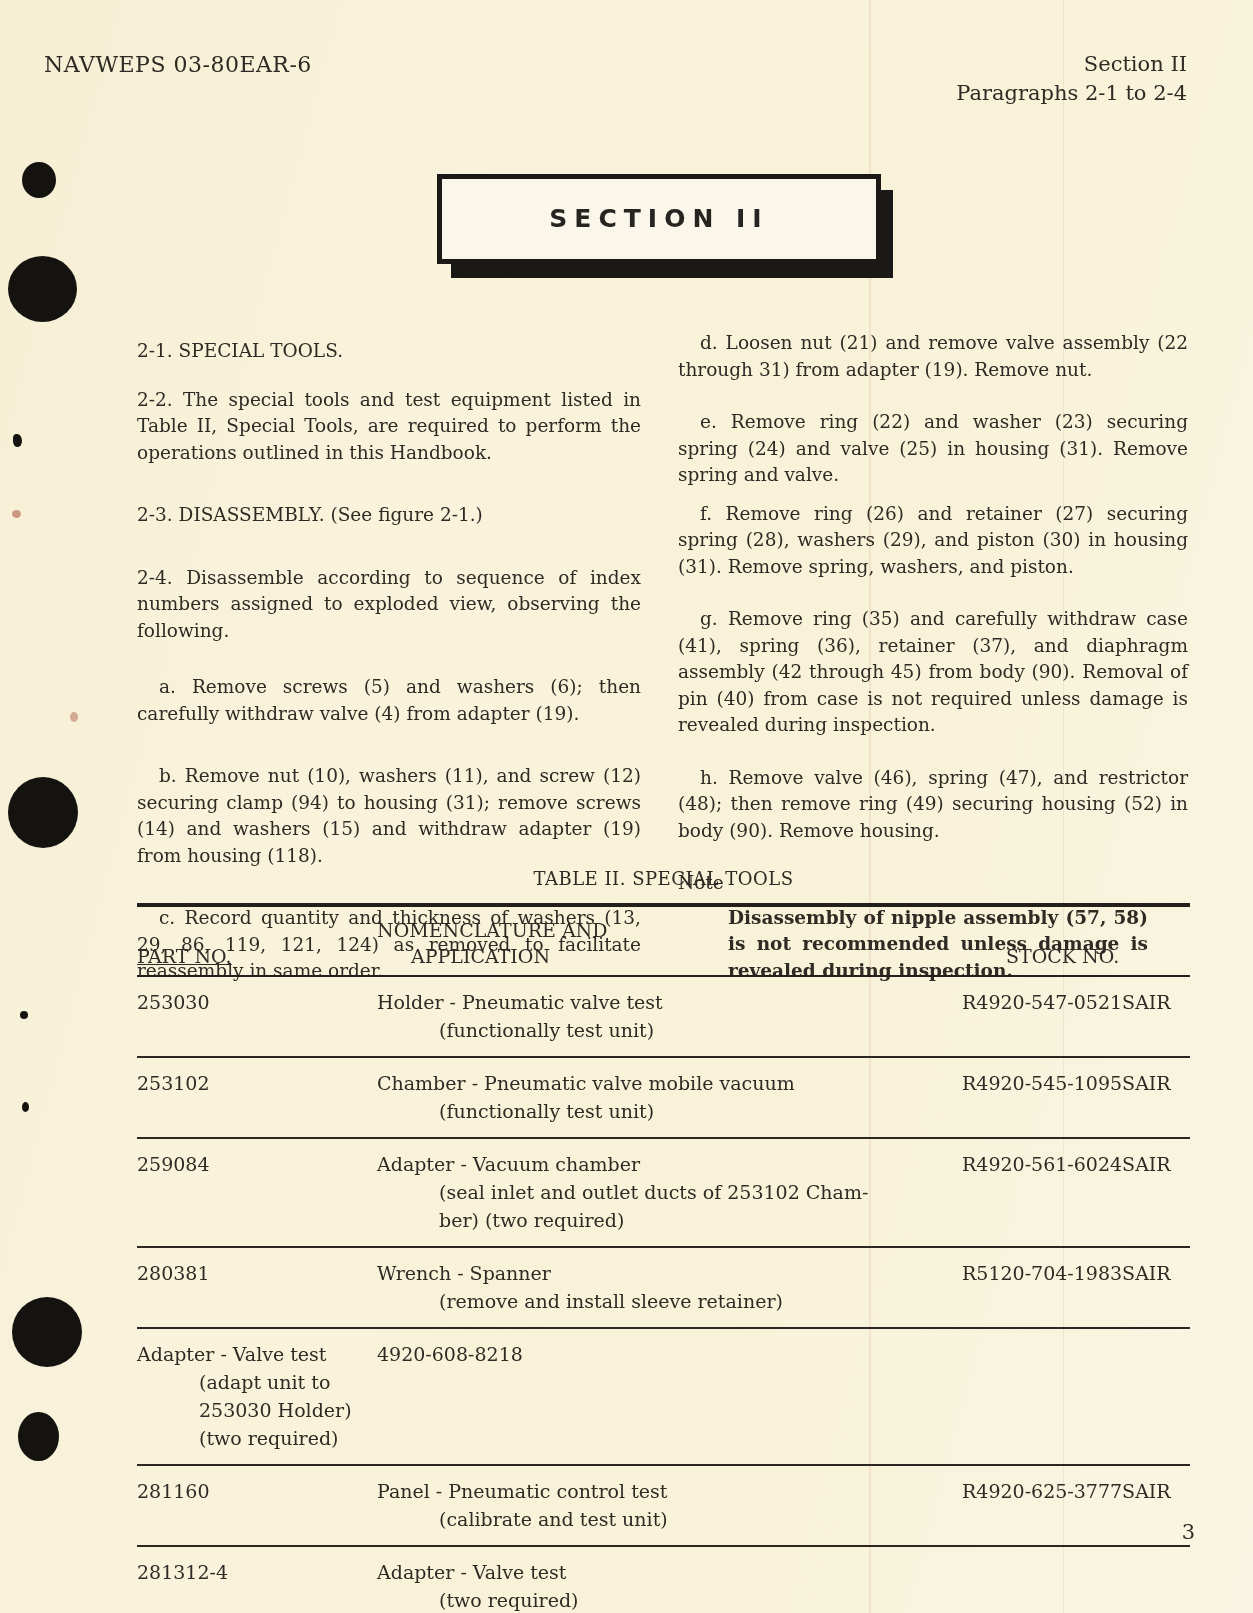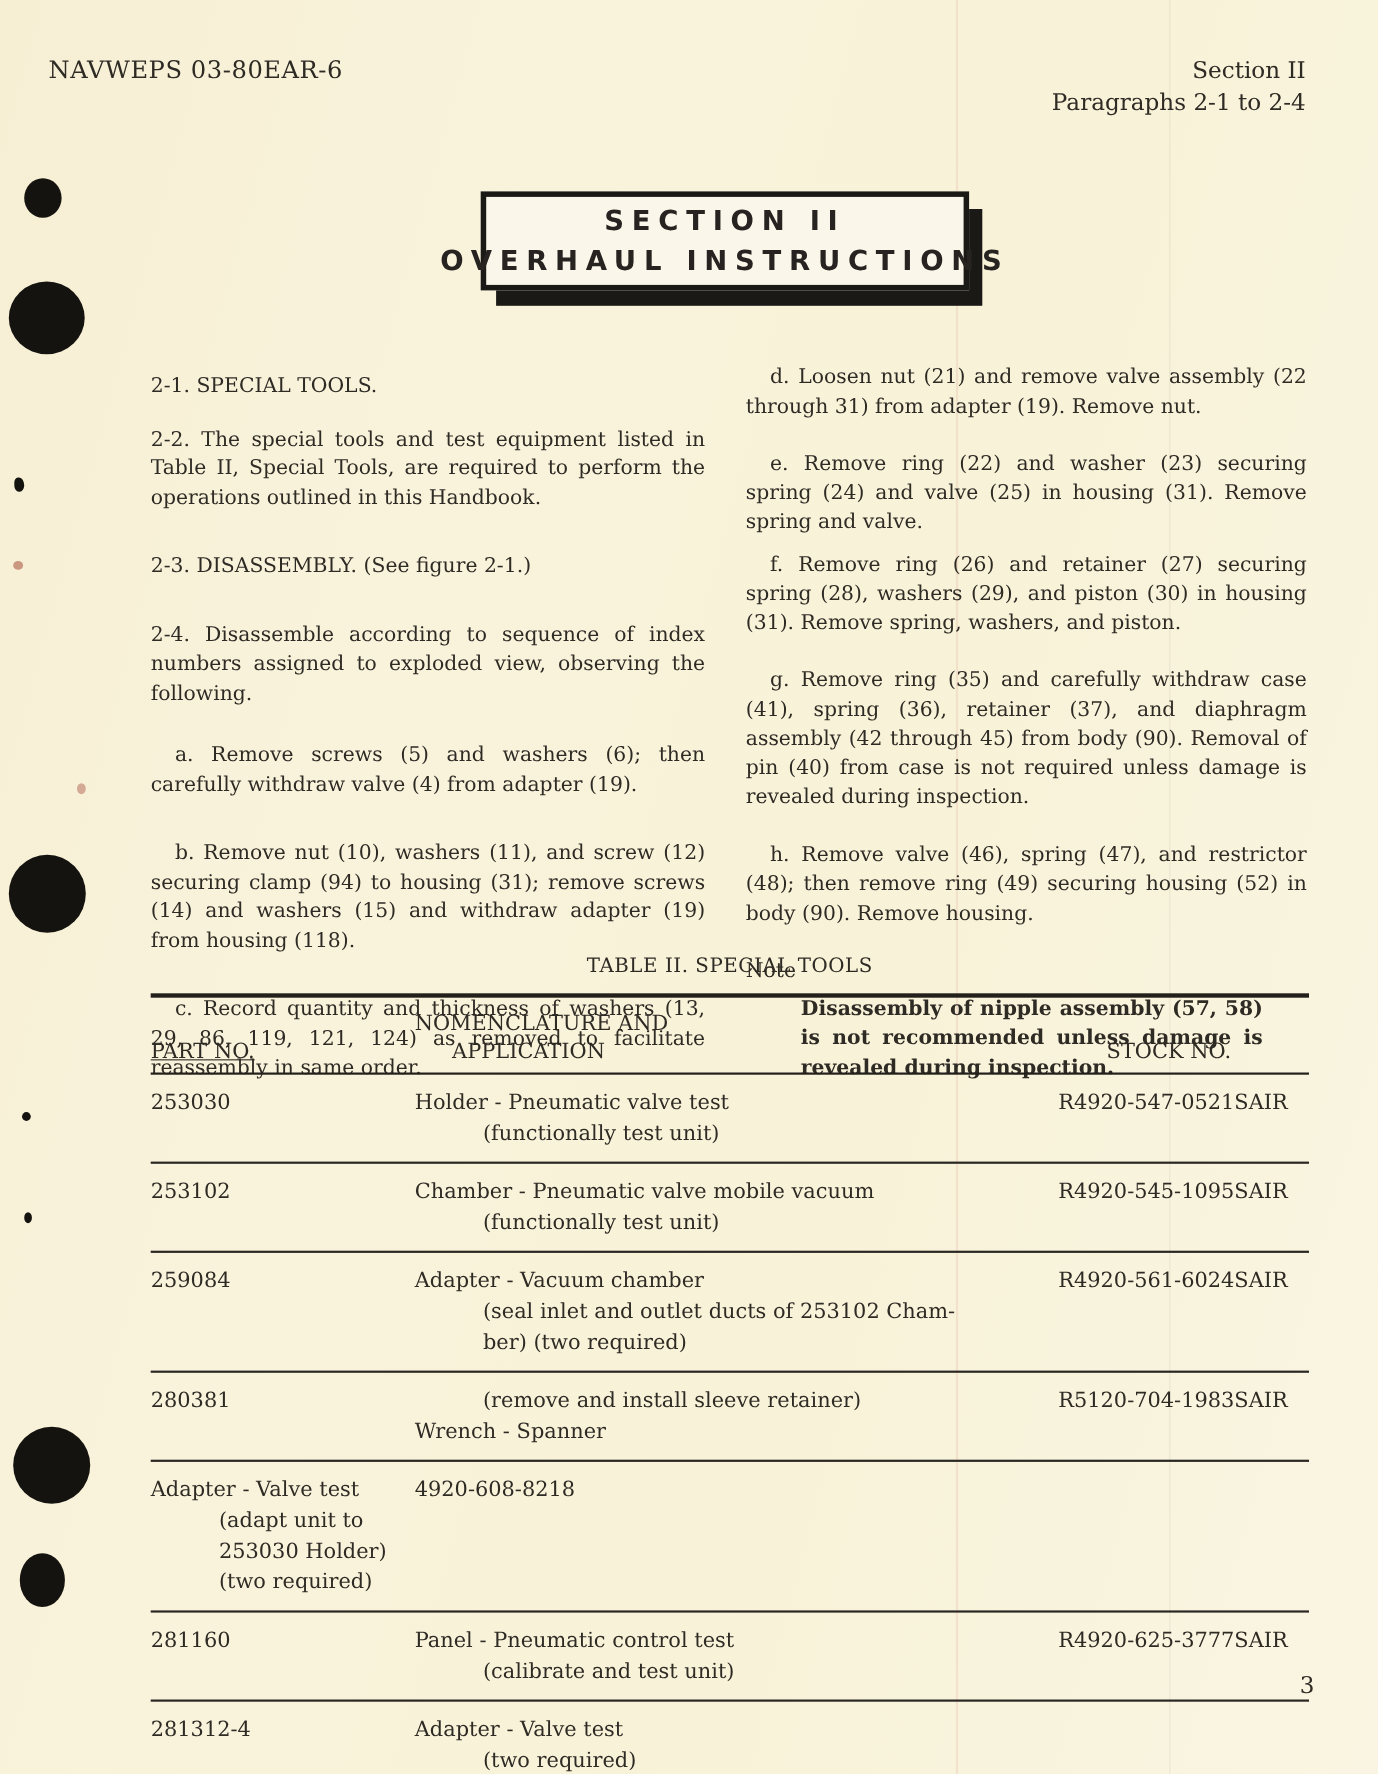--- a/index.html
+++ b/index.html
@@ -86,21 +86,20 @@
   <div class="hdr-center">
     <span>NAVWEPS 03-80EAR-6</span>
   </div>
   <div class="hdr-right">
     <div>Section II</div>
     <div>Paragraphs 2-1 to 2-4</div>
   </div>
 
   <div class="banner">
     <div class="bline">SECTION II</div>
-    <div class="bline">OVERHAUL INSTRUCTIONS</div>
   </div>
 
   <div class="col col-left">
     <p class="para">2-1. SPECIAL TOOLS.</p>
     <p class="para mt22">2-2. The special tools and test equipment listed in Table II, Special Tools, are required to perform the operations outlined in this Handbook.</p>
     <p class="para mt36">2-3. DISASSEMBLY. (See figure 2-1.)</p>
     <p class="para mt36">2-4. Disassemble according to sequence of index numbers assigned to exploded view, observing the following.</p>
     <p class="para step mt30">a. Remove screws (5) and washers (6); then carefully withdraw valve (4) from adapter (19).</p>
     <p class="para step mt36">b. Remove nut (10), washers (11), and screw (12) securing clamp (94) to housing (31); remove screws (14) and washers (15) and withdraw adapter (19) from housing (118).</p>
     <p class="para step mt36">c. Record quantity and thickness of washers (13, 29, 86, 119, 121, 124) as removed to facilitate reassembly in same order.</p>
@@ -154,22 +153,22 @@
         <span class="t-line">Adapter - Vacuum chamber</span>
         <span class="t-line ind">(seal inlet and outlet ducts of 253102 Cham-</span>
         <span class="t-line ind">ber) (two required)</span>
       </div>
       <div>R4920-561-6024SAIR</div>
     </div>
 
     <div class="trow">
       <div>280381</div>
       <div>
+        <span class="t-line">Wrench - Spanner</span>
         <span class="t-line ind">(remove and install sleeve retainer)</span>
-        <span class="t-line">Wrench - Spanner</span>
 
       </div>
       <div>R5120-704-1983SAIR</div>
     </div>
 
     <div class="trow">
       <div>
         <span class="t-line">Adapter - Valve test</span>
         <span class="t-line ind">(adapt unit to 253030 Holder) (two required)</span>
 

